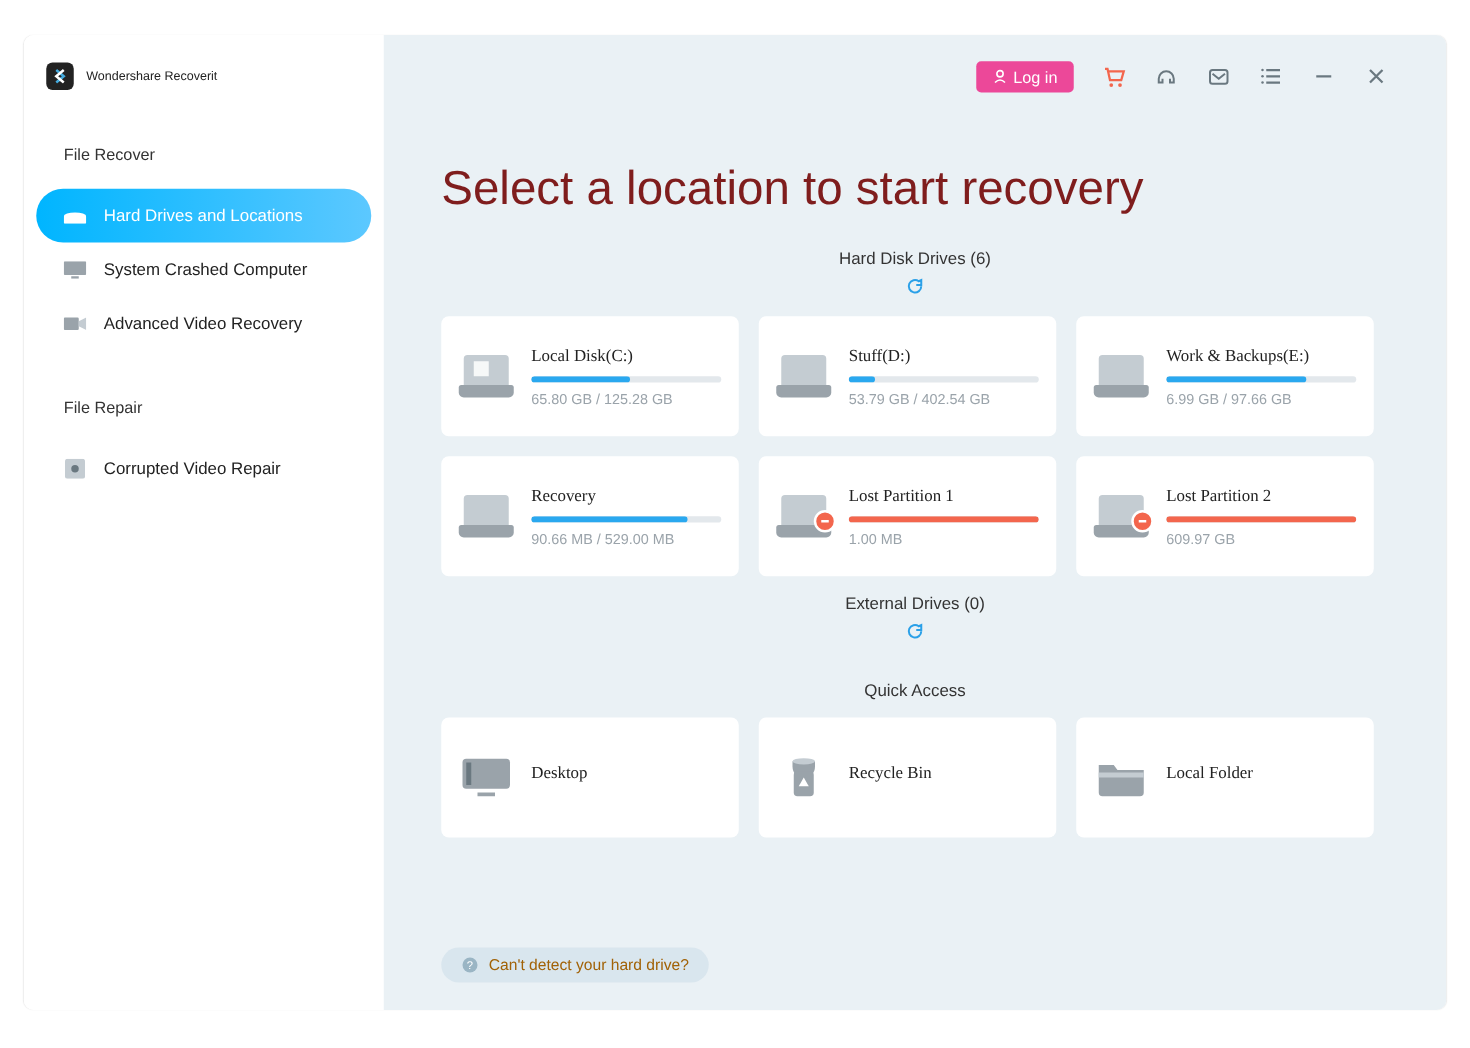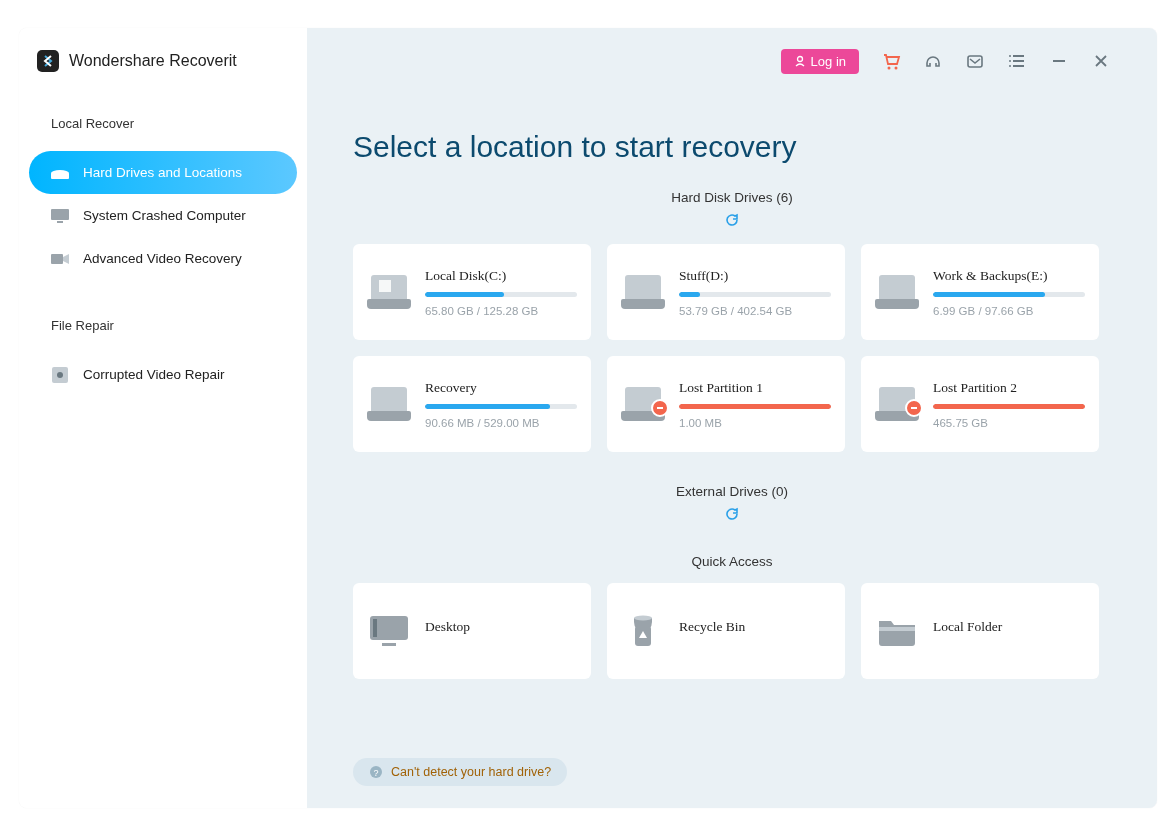--- a/index.html
+++ b/index.html
@@ -1,30 +1,30 @@
 <!DOCTYPE html>
 <html><head>
 <meta charset="utf-8">
 <style>
   * { box-sizing: border-box; margin: 0; padding: 0; font-family: -apple-system, "Segoe UI", sans-serif; }
   body { background: #fff; width: 1176px; height: 838px; overflow: hidden; }
   .app { display:flex; width:1138px; height:780px; margin:28px auto 0; border-radius:8px; overflow:hidden; background:#fff; box-shadow:0 0 1px rgba(0,0,0,.1);}
   .sidebar { width:288px; background:#fff; padding:20px 10px; }
   .brand { display:flex; align-items:center; gap:10px; padding:2px 8px 30px; }
   .brand-icon { width:22px; height:22px; border-radius:5px; background:#222; display:flex; align-items:center; justify-content:center;}
-  .brand span { font-size:16px; color:#222; }
+  .brand span { font-size:10px; color:#222; }
   .section-label { font-size:13px; color:#333; padding:14px 22px 20px; }
   .nav-item { display:flex; align-items:center; gap:14px; padding:14px 22px; border-radius:28px; font-size:13.5px; color:#222; font-weight:400; cursor:pointer; }
   .nav-item.active { background: linear-gradient(90deg,#00b5ff,#5cc8ff); color:#fff; }
   .nav-icon { width:18px; height:14px; display:flex; align-items:center; justify-content:center;}
   .main { flex:1; background:#eaf1f5; position:relative; padding:0 46px; }
   .topbar { display:flex; justify-content:flex-end; align-items:center; gap:22px; height:66px; }
   .login { background:#ec4899; color:#fff; font-size:13px; padding:5px 13px; border-radius:4px; display:flex; align-items:center; gap:5px; cursor:pointer;text-align:right;}
   .icon-btn { width:20px; height:20px; display:flex; align-items:center; justify-content:center; color:#6a7880; cursor:pointer;}
-  h1 { font-size:30px; font-weight:500; color:#0c4a6e; margin:36px 0 26px;}
+  h1 { font-size:38px; font-weight:500; color:#7f1d1d; margin:36px 0 26px;}
   .row-header { display:flex; align-items:center; gap:8px; font-size:13.5px; color:#333; margin:18px 0 14px;flex-direction:column;}
   .refresh { color:#2aa0e8; cursor:pointer;}
   .grid { display:flex; gap:16px; flex-wrap:wrap; }
   .card { width:238px; height:96px; background:#fff; border-radius:6px; display:flex; align-items:center; gap:14px; padding:0 14px; cursor:pointer;}
   .drive-ico { width:44px; height:34px; position:relative;}
   .drive-ico .base{position:absolute;bottom:0;width:44px;height:10px;background:#9aa3aa;border-radius:2px 2px 4px 4px;}
   .drive-ico .top{position:absolute;top:0;width:36px;height:24px;left:4px;background:#c4ccd2;border-radius:3px 3px 0 0;}
   .drive-ico .badge{position:absolute;bottom:4px;right:-4px;width:18px;height:18px;border-radius:50%;background:#f3664d;border:2px solid #fff;}
   .drive-ico .badge::after{content:"";position:absolute;left:4px;top:6px;width:6px;height:2px;background:#fff;}
   .drive-ico .win{position:absolute;top:5px;left:12px;width:12px;height:12px;background:#fff;opacity:.85;}
@@ -44,21 +44,21 @@
   <div class="sidebar">
     <div class="brand">
       <div class="brand-icon">
         <svg width="12" height="12" viewBox="0 0 12 12">
             <path d="M3 1 L9 6 L3 11" fill="none" stroke="#4ad" stroke-width="2"></path>
             <path d="M9 1 L3 6 L9 11" fill="none" stroke="#fff" stroke-width="2"></path>
           </svg>
       </div>
       <span>Wondershare Recoverit</span>
     </div>
-    <div class="section-label">Local Recover</div>
+    <div class="section-label">File Recover</div>
     <div class="nav-item active">
       <span class="nav-icon">
           <svg width="18" height="12">
             <rect x="0" y="6" width="18" height="6" rx="1" fill="#fff"></rect>
             <ellipse cx="9" cy="6" rx="9" ry="3" fill="#fff"></ellipse>
           </svg>
         </span>
       <span>Hard Drives and Locations</span>
     </div>
     <div class="nav-item">
@@ -218,26 +218,26 @@
           <div class="drive-ico">
             <div class="top"></div>
             <div class="base"></div>
             <div class="badge"></div>
           </div>
   <div class="card-body">
             <div class="card-title">Lost Partition 2</div>
   <div class="bar">
               <i style="width:100%;background:#f3664d"></i>
             </div>
-  <div class="stats">465.75 GB</div>
-          </div>
-        </div>
-      </div>
-
-    <div class="row-header" style="margin-top:32px">
+  <div class="stats">609.97 GB</div>
+          </div>
+        </div>
+      </div>
+
+    <div class="row-header" style="margin-top:14px">
       <span>External Drives (0)</span>
       <span class="refresh"><svg width="14" height="14">
             <path d="M12 7a5 5 0 1 1-2-4l2-1v4h-4" fill="none" stroke="currentColor" stroke-width="1.6"></path>
           </svg></span>
     </div>
 
     <div class="row-header" style="margin-top:30px">Quick Access</div>
     <div class="grid" id="qa-grid">
         <div class="card">
           <div class="qa-ico">

